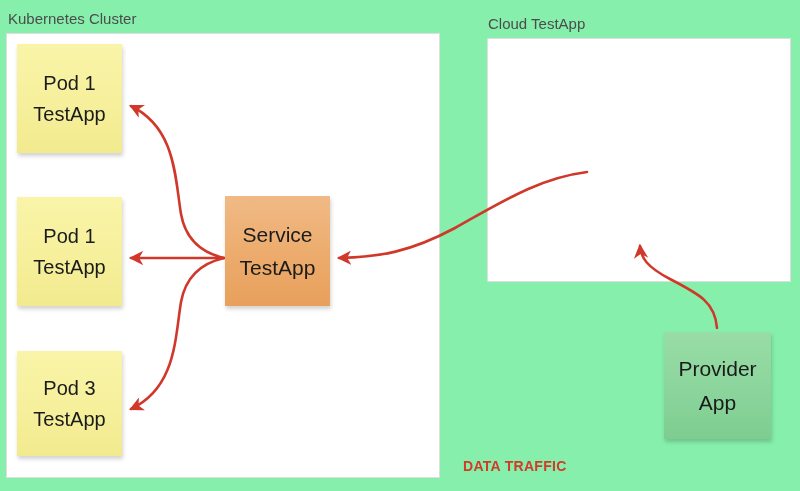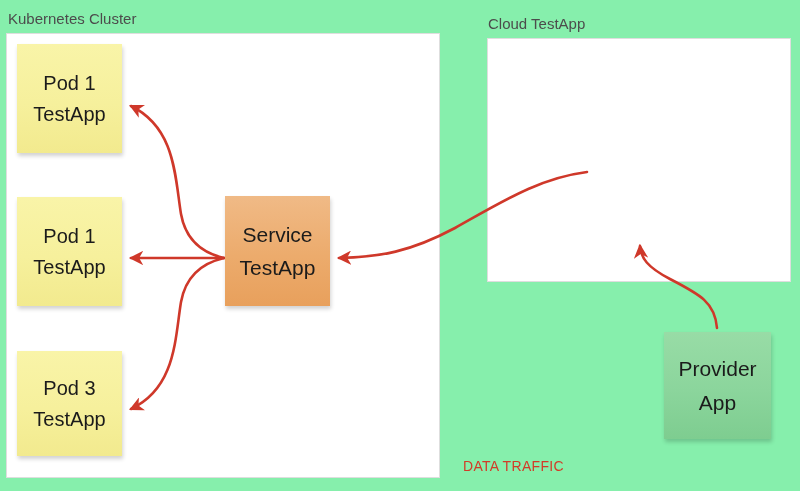--- a/index.html
+++ b/index.html
@@ -66,21 +66,21 @@
     fill: none;
     stroke: #cf382a;
     stroke-width: 2.6;
     stroke-linecap: round;
   }
   #traffic-label {
     position: absolute;
     left: 463px;
     top: 458px;
     font-size: 14px;
-    font-weight: normal;
+    font-weight: bold;
     letter-spacing: 0.3px;
     color: #d23b28;
   }
 </style>
 </head>
 <body>
 
 <div class="stage">
 
   <div class="group-label" id="cluster-label">Kubernetes Cluster</div>

